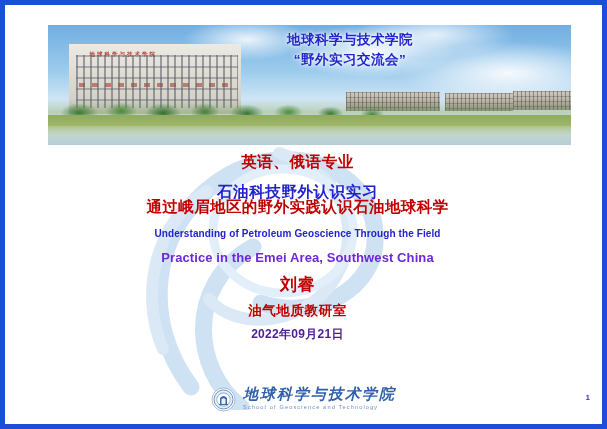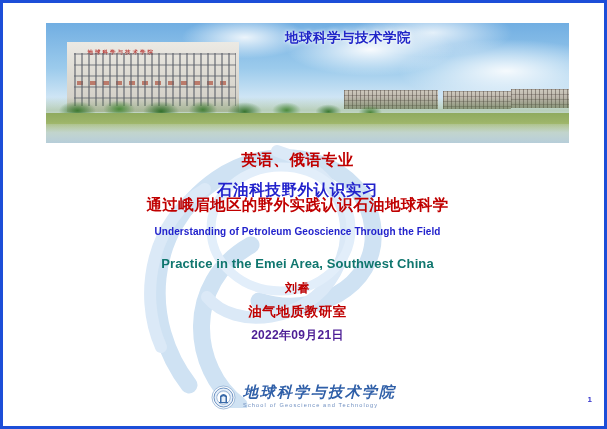--- a/index.html
+++ b/index.html
@@ -9,21 +9,21 @@
   }
   body {
     font-family: "Liberation Sans", sans-serif;
   }
 
   .slide {
     position: relative;
     width: 607px;
     height: 429px;
     background: #ffffff;
-    border: 3px solid #1d4ed8;
+    border: 5px solid #1d4ed8;
     box-sizing: border-box;
     overflow: hidden;
   }
 
   
   .watermark {
     position: absolute;
     left: 128px;
     top: 130px;
     width: 260px;
@@ -181,22 +181,22 @@
   }
   .tline {
     font-weight: bold;
     white-space: nowrap;
     line-height: 1;
   }
   .cn-1 { font-size: 15.5px; color: #c00000; margin-top: 5px; letter-spacing: .6px; }
   .cn-2 { font-size: 15.5px; color: #2222cc; margin-top: 14px; letter-spacing: .6px; }
   .cn-3 { font-size: 15.5px; color: #c00000; letter-spacing: .4px; }
   .en-1 { font-size: 10px;   color: #2222cc; margin-top: 14px; letter-spacing: .1px; }
-  .en-2 { font-size: 13px;   color: #0f766e; margin-top: 20px; letter-spacing: .1px; }
-  .cn-4 { font-size: 12px;   color: #c00000; margin-top: 12px; letter-spacing: .6px; }
+  .en-2 { font-size: 13px;   color: #6d28d9; margin-top: 12px; letter-spacing: .1px; }
+  .cn-4 { font-size: 17px;   color: #c00000; margin-top: 12px; letter-spacing: .6px; }
   .cn-5 { font-size: 13.5px; color: #c00000; margin-top: 11px; letter-spacing: .6px; }
   .cn-6 { font-size: 12px; color: #4c1d95; margin-top: 11px; letter-spacing: .3px; }
 
   
   .footer-logo {
     position: absolute;
     left: 0;
     right: 0;
     top: 382px;
     display: flex;
@@ -275,20 +275,21 @@
       <div class="banner-sign">地球科学与技术学院</div>
     </div>
 
     <div class="banner-trees"></div>
     <div class="banner-hedge"></div>
     <div class="banner-lawn"></div>
     <div class="banner-water"></div>
 
     <div class="banner-title">
       <div class="bt-line">地球科学与技术学院</div>
+      <div class="bt-line">“野外实习交流会”</div>
     </div>
   </div>
 
   <div class="body-text">
     <div class="tline cn-1">英语、俄语专业</div>
     <div class="tline cn-2">石油科技野外认识实习</div>
     <div class="tline cn-3">通过峨眉地区的野外实践认识石油地球科学</div>
     <div class="tline en-1">Understanding of Petroleum Geoscience Through the Field</div>
     <div class="tline en-2">Practice in the Emei Area, Southwest China</div>
     <div class="tline cn-4">刘睿</div>

